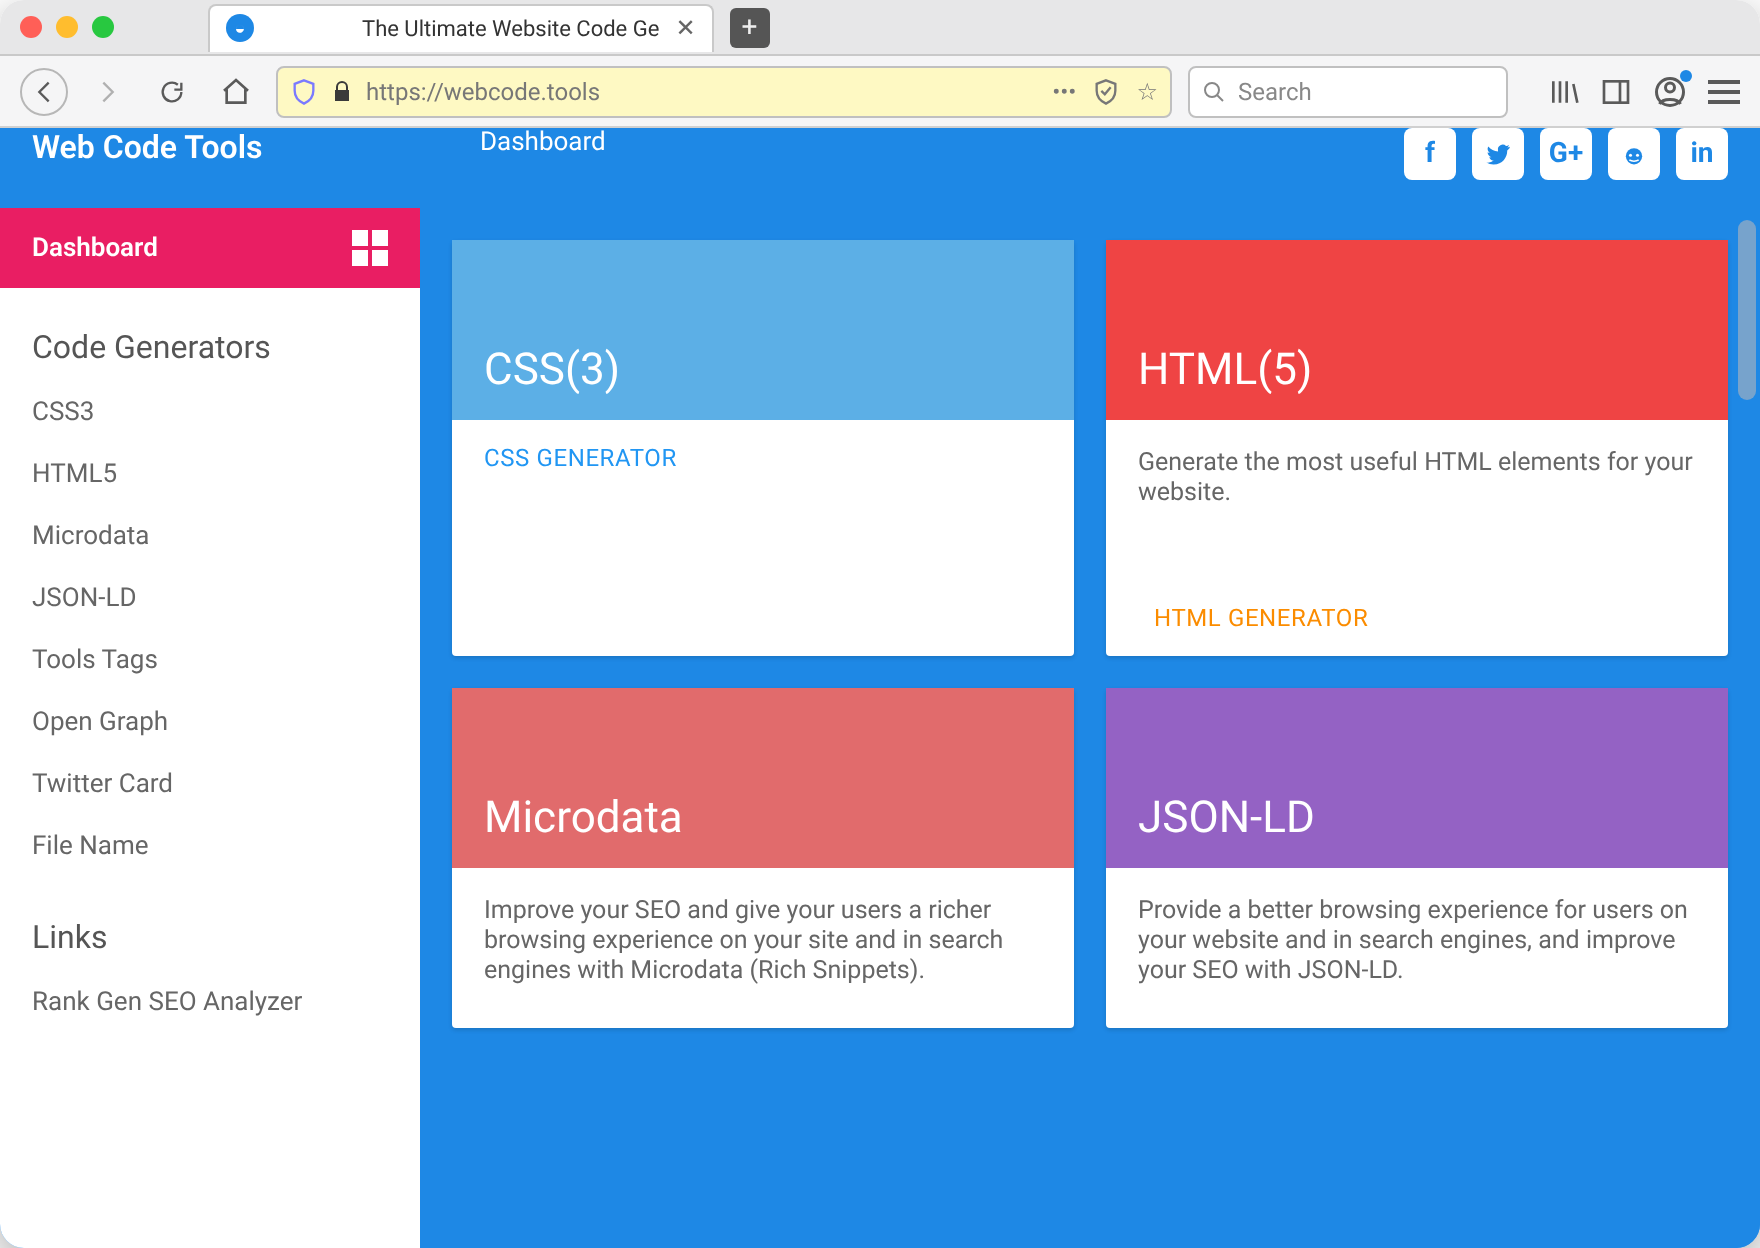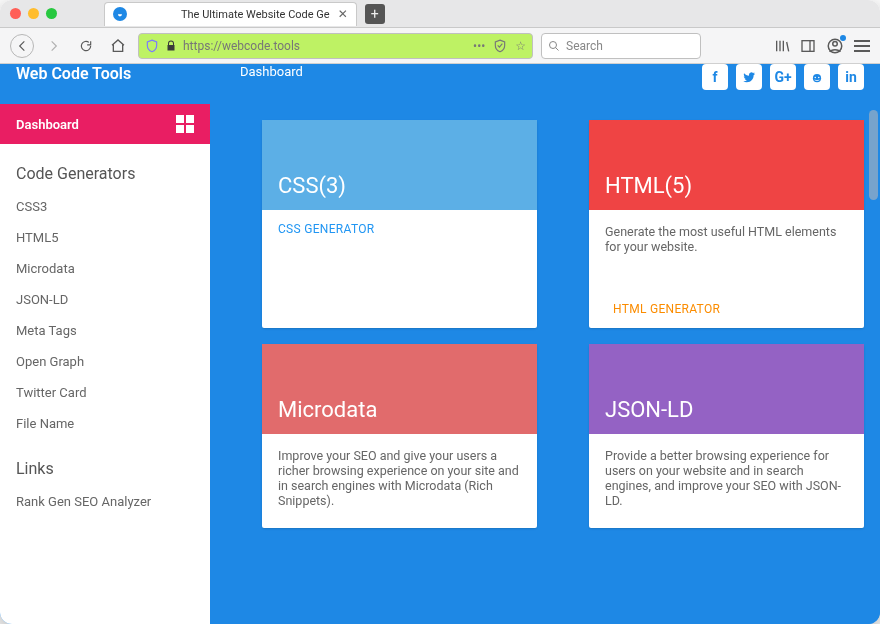--- a/index.html
+++ b/index.html
@@ -13,21 +13,21 @@
   .dot.green { background: #28c840; }
   .tab { display: flex; align-items: center; background: #fff; height: 24px; margin-left: 40px; border: 1px solid #c9c9c9; border-bottom: none; border-radius: 4px 4px 0 0; padding: 0 8px; font-size: 11px; color: #333; position: relative; }
   .tab .favicon { width: 14px; height: 14px; border-radius: 50%; background: #1e88e5; margin-right: 6px; display: flex; align-items: center; justify-content: center; color: #fff; font-size: 9px; }
   .tab .title { max-width: 150px; white-space: nowrap; overflow: hidden; text-overflow: ellipsis; margin-left: 48px; }
   .tab .close { margin-left: 8px; font-size: 12px; color: #666; }
   .newtab { width: 20px; height: 20px; background: #555; border-radius: 3px; color: #eee; display: flex; align-items: center; justify-content: center; font-size: 14px; margin-left: 8px; }
   
   .toolbar { height: 36px; background: #f5f5f6; border-bottom: 1px solid #d0d0d0; display: flex; align-items: center; padding: 0 10px; gap: 8px; }
   .tb-btn { width: 24px; height: 24px; display: flex; align-items: center; justify-content: center; color: #5a5a5a; border-radius: 4px; }
   .tb-btn.circle { border: 1px solid #b7b7b7; border-radius: 50%; }
-  .urlbar { flex: 0 0 auto; width: 395px; height: 26px; border: 1px solid #c0c0c0; border-radius: 4px; background: #bef264; display: flex; align-items: center; padding: 0 6px; gap: 6px; font-size: 12px; color: #555; }
+  .urlbar { flex: 0 0 auto; width: 448px; height: 26px; border: 1px solid #c0c0c0; border-radius: 4px; background: #fef9c3; display: flex; align-items: center; padding: 0 6px; gap: 6px; font-size: 12px; color: #555; }
   .urlbar .shield { color: #7a7aff; }
   .urlbar .lock { color: #3a3a3a; }
   .urlbar .txt { flex: 1; color: #777; white-space: nowrap; overflow: hidden; }
   .urlbar .right { display: flex; align-items: center; gap: 8px; color: #777; }
   .searchbar { flex: 0 0 auto; width: 160px; height: 26px; border: 1px solid #c0c0c0; border-radius: 4px; background: #fff; display: flex; align-items: center; padding: 0 6px; gap: 6px; font-size: 12px; color: #888; }
   .toolbar .spacer { flex: 1; }
   .toolbar .rightset { display: flex; align-items: center; gap: 10px; color: #5a5a5a; }
   .badge-dot { position: relative; }
   .badge-dot::after { content: ""; position: absolute; top: -2px; right: -2px; width: 6px; height: 6px; background: #1e88e5; border-radius: 50%; }
   .hamburger { display: flex; flex-direction: column; gap: 3px; }
@@ -42,21 +42,21 @@
   .body { flex: 1; display: flex; overflow: hidden; background: #1e88e5; }
   .sidebar { width: 210px; background: #fff; display: flex; flex-direction: column; font-size: 13px; color: #555; }
   .active-item { height: 40px; background: #e91e63; color: #fff; display: flex; align-items: center; padding: 0 16px; font-weight: 600; }
   .active-item .grid-icon { margin-left: auto; display: grid; grid-template-columns: 8px 8px; grid-template-rows: 8px 8px; gap: 2px; }
   .active-item .grid-icon span { background: #fff; }
   .side-section { padding: 20px 16px 8px; font-size: 16px; color: #555; }
   .side-link { padding: 8px 16px; color: #666; font-size: 13px; }
   .main { flex: 1; background: #1e88e5; padding: 16px; overflow: auto; position: relative; }
   .scrollbar { position: absolute; top: 6px; right: 2px; width: 9px; height: 90px; background: #77a3cc; border-radius: 5px; }
   .cards { display: grid; grid-template-columns: 1fr 1fr; gap: 16px; }
-  .card { background: #fff; border-radius: 2px; display: flex; flex-direction: column; box-shadow: 0 1px 2px rgba(0,0,0,0.15); margin-left: 36px; }
+  .card { background: #fff; border-radius: 2px; display: flex; flex-direction: column; box-shadow: 0 1px 2px rgba(0,0,0,0.15); }
   .card .hero { height: 90px; display: flex; align-items: flex-end; padding: 12px 16px; color: #fff; font-size: 22px; font-weight: 400; }
   .card .desc { padding: 14px 16px 20px; font-size: 12.5px; color: #666; min-height: 80px; }
   .card .action { padding: 12px 16px; font-size: 12px; font-weight: 400; letter-spacing: 0.3px; border-top: 0; }
   .c-blue .hero { background: #5cafe6; }
   .c-blue .action { color: #2196f3; }
   .c-orange .hero { background: #ef4444; }
   .c-orange .action { color: #fb8c00; padding-left: 24px; }
   .c-red .hero { background: #e16b6c; }
   .c-purple .hero { background: #9462c4; }
   svg { display: block; }
@@ -186,21 +186,21 @@
             <span></span>
             <span></span>
             <span></span>
           </span>
       </div>
       <div class="side-section">Code Generators</div>
       <div class="side-link">CSS3</div>
       <div class="side-link">HTML5</div>
       <div class="side-link">Microdata</div>
       <div class="side-link">JSON-LD</div>
-      <div class="side-link">Meta Tags</div>
+      <div class="side-link">Tools Tags</div>
       <div class="side-link">Open Graph</div>
       <div class="side-link">Twitter Card</div>
       <div class="side-link">File Name</div>
       <div class="side-section">Links</div>
       <div class="side-link">Rank Gen SEO Analyzer</div>
     </div>
 
     <div class="main">
       <div class="scrollbar"></div>
       <div class="cards">

